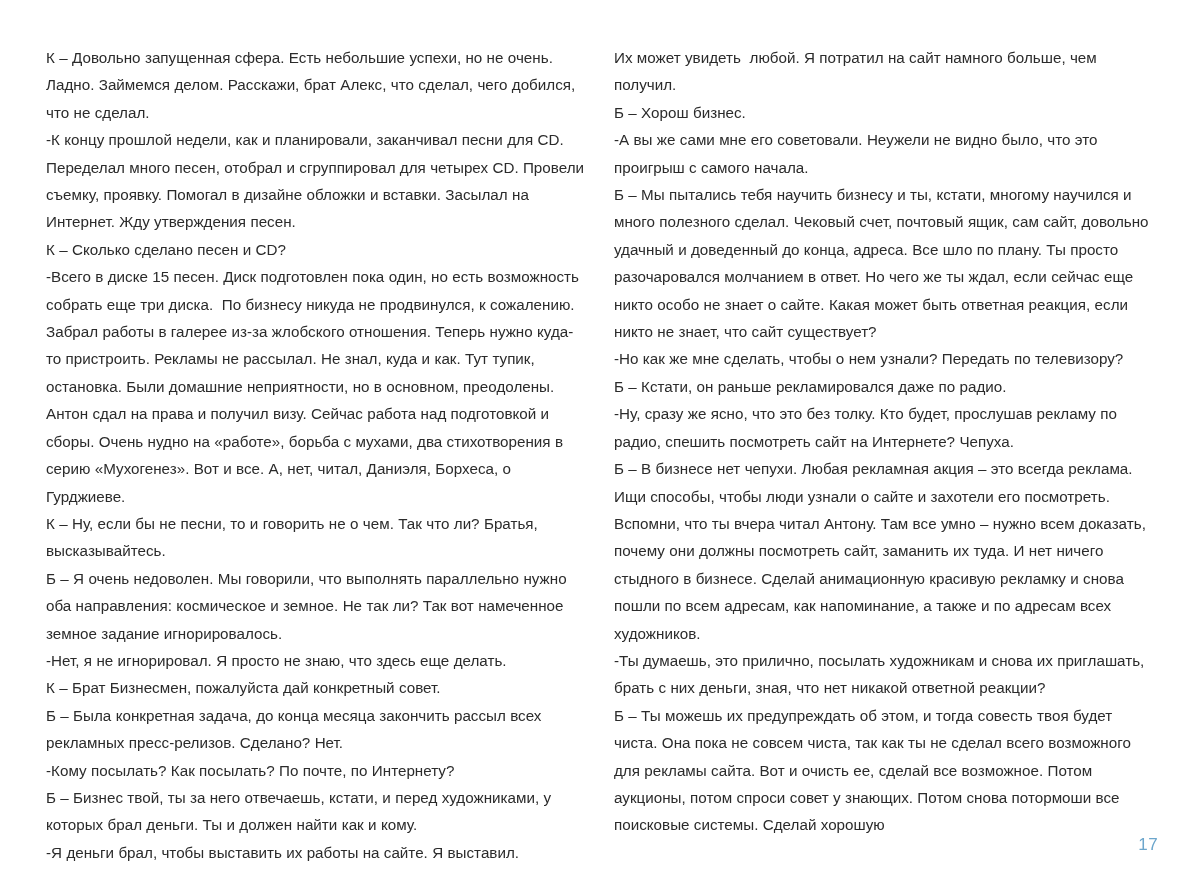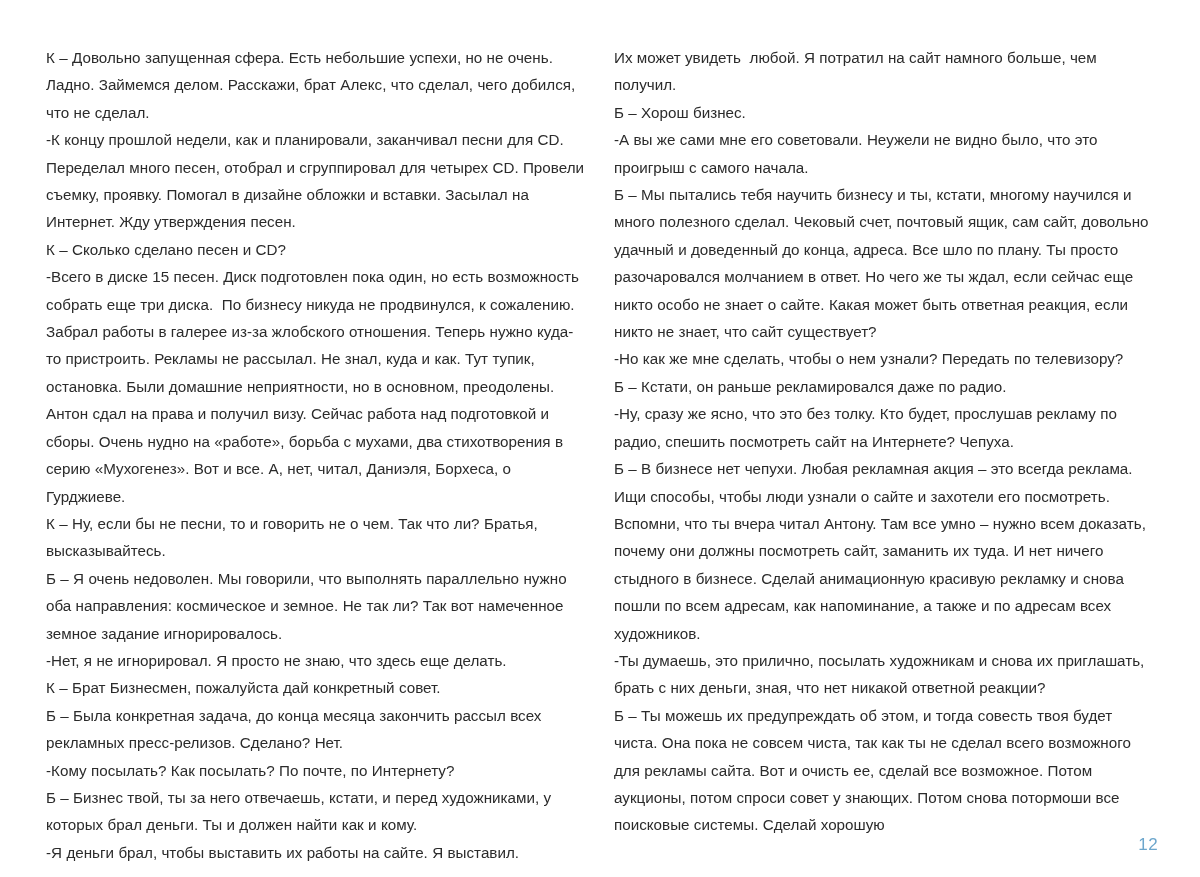--- a/index.html
+++ b/index.html
@@ -97,15 +97,15 @@
 -Но как же мне сделать, чтобы о нем узнали? Передать по телевизору?
 Б – Кстати, он раньше рекламировался даже по радио.
 -Ну, сразу же ясно, что это без толку. Кто будет, прослушав рекламу по радио, спешить посмотреть сайт на Интернете? Чепуха.
 Б – В бизнесе нет чепухи. Любая рекламная акция – это всегда реклама. Ищи способы, чтобы люди узнали о сайте и захотели его посмотреть. Вспомни, что ты вчера читал Антону. Там все умно – нужно всем доказать, почему они должны посмотреть сайт, заманить их туда. И нет ничего стыдного в бизнесе. Сделай анимационную красивую рекламку и снова пошли по всем адресам, как напоминание, а также и по адресам всех художников.
 -Ты думаешь, это прилично, посылать художникам и снова их приглашать, брать с них деньги, зная, что нет никакой ответной реакции?
 Б – Ты можешь их предупреждать об этом, и тогда совесть твоя будет чиста. Она пока не совсем чиста, так как ты не сделал всего возможного для рекламы сайта. Вот и очисть ее, сделай все возможное. Потом аукционы, потом спроси совет у знающих. Потом снова потормоши все поисковые системы. Сделай хорошую</p>
     </div>
 
   </div>
 
-  <div class="page-number">12</div>
+  <div class="page-number">17</div>
 
 </div>
 
 </body></html>

